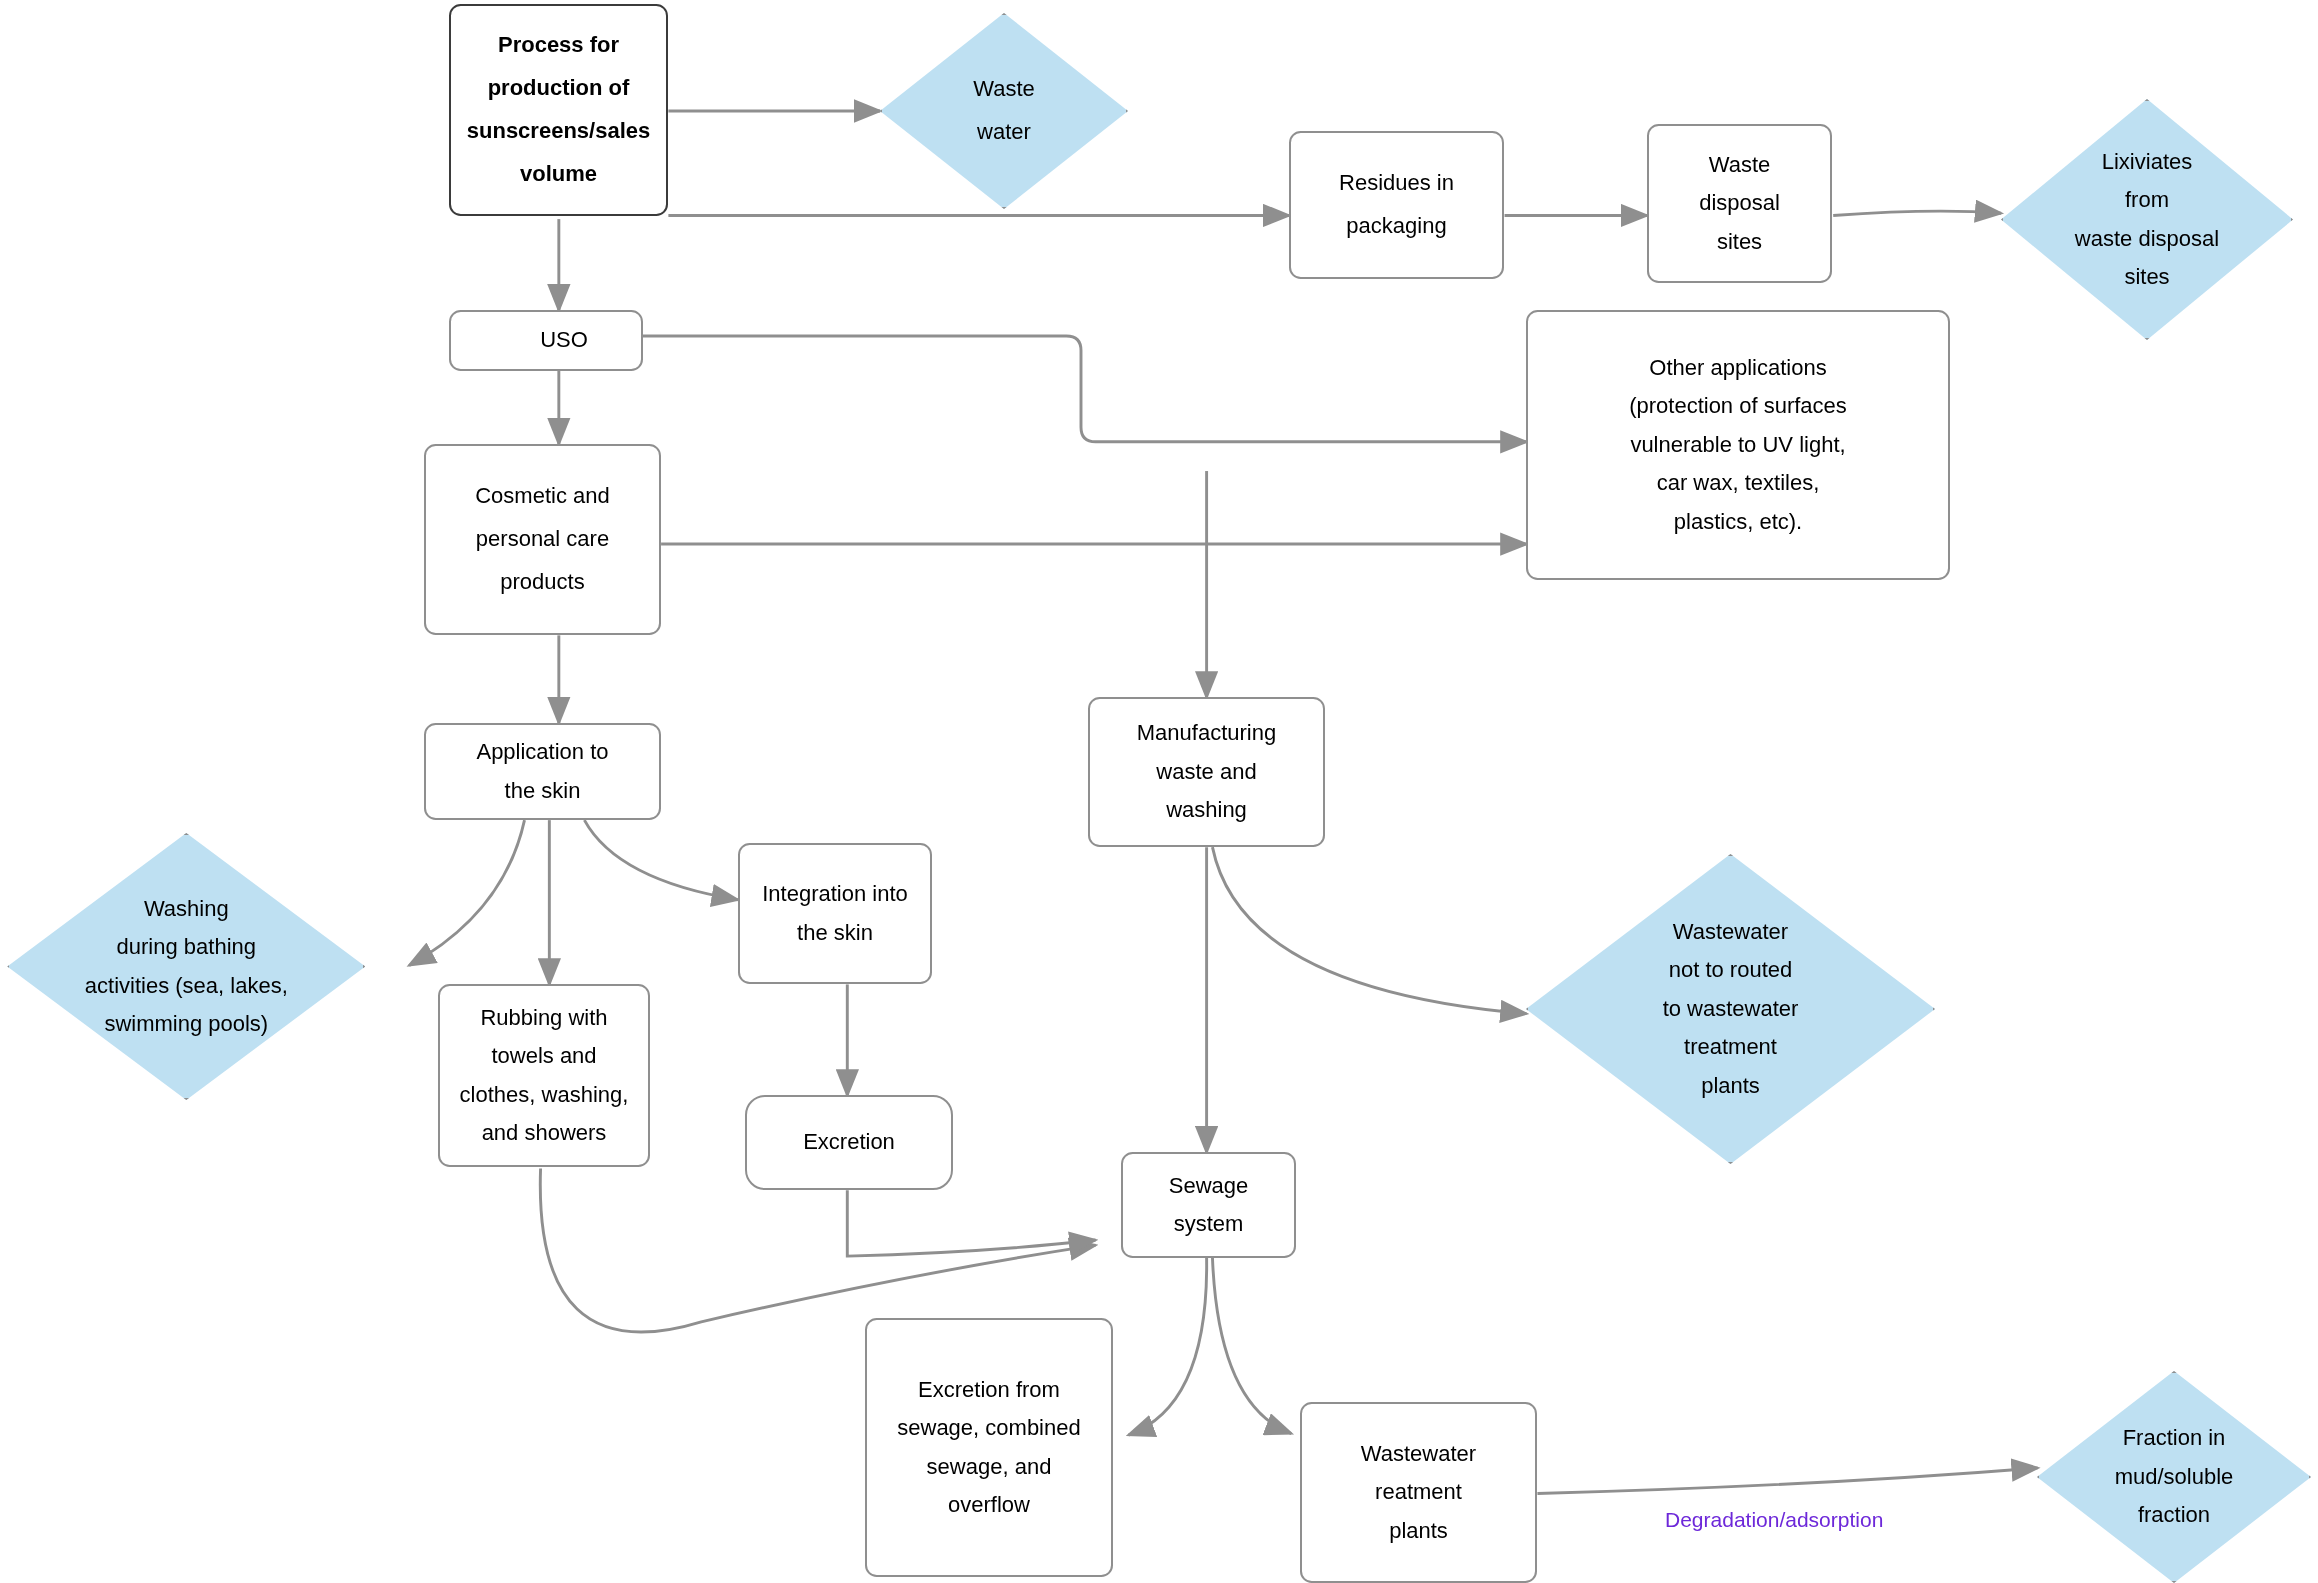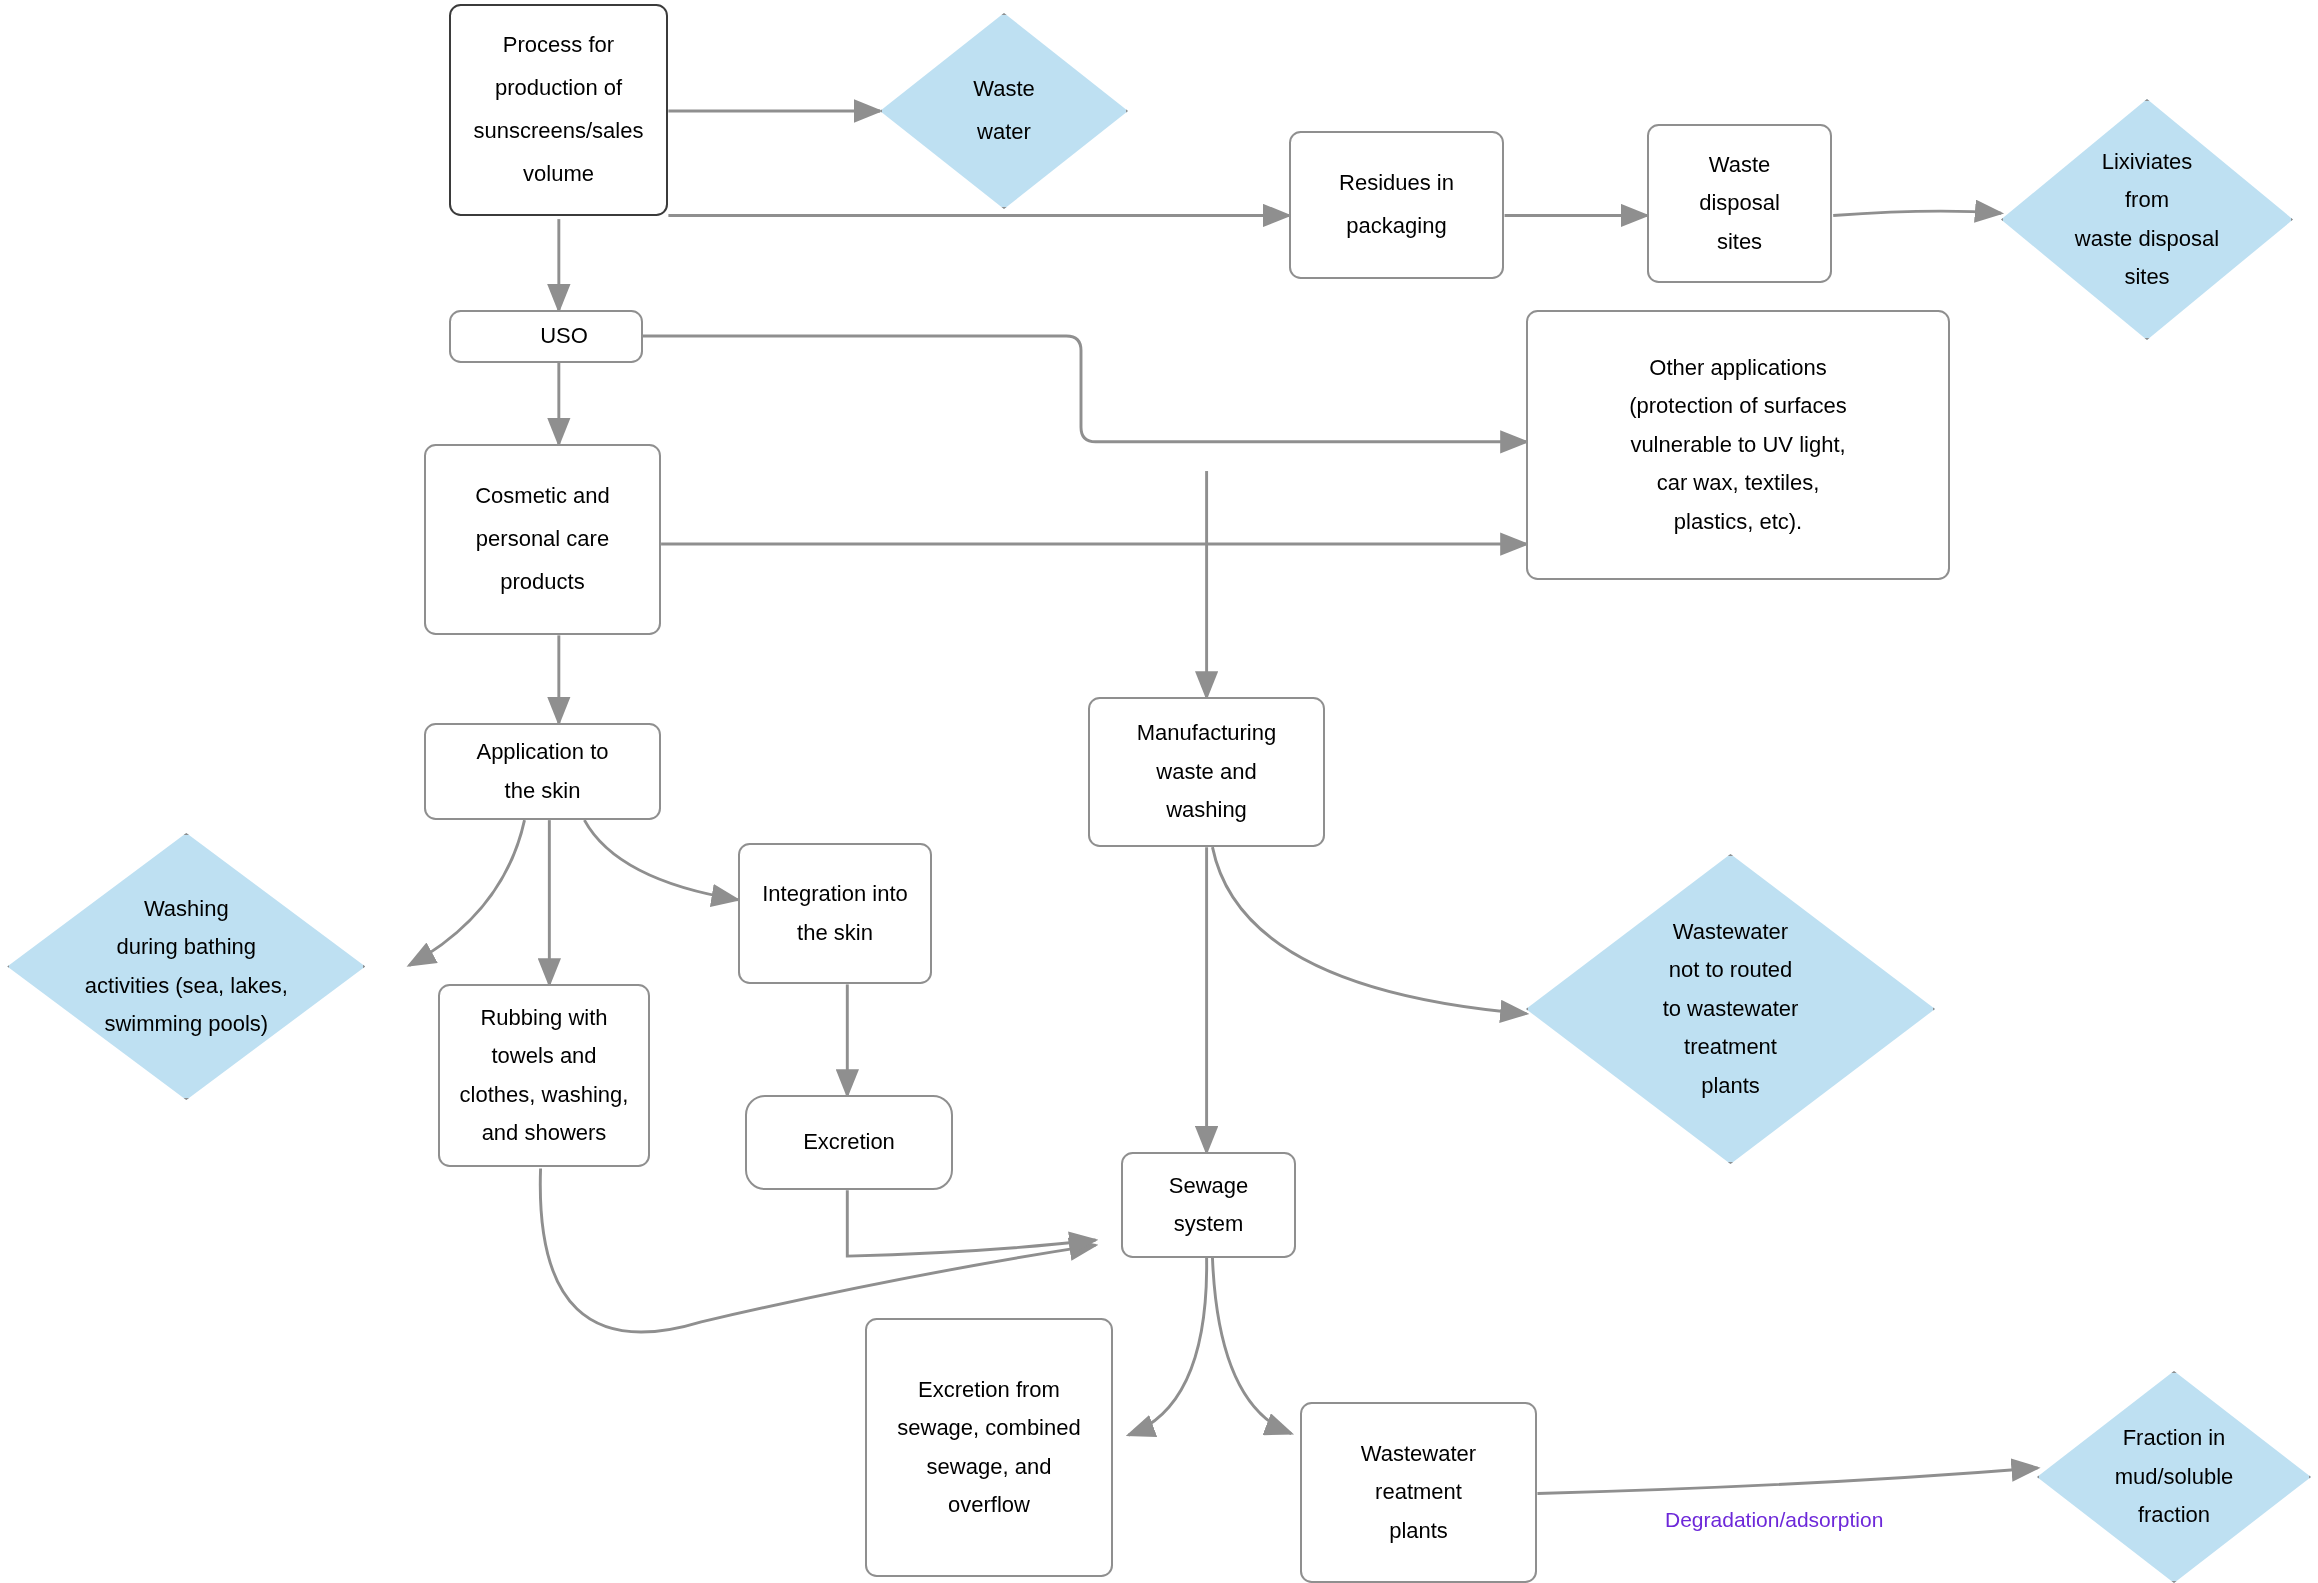--- a/index.html
+++ b/index.html
@@ -1,21 +1,21 @@
 <!DOCTYPE html>
 <html style="font-size:11.7px"><head>
 <meta charset="utf-8">
 <style>
   html,body{margin:0;padding:0;background:#fff;}
   #root{position:relative;width:2319px;height:1584px;background:#ffffff;
         font-family:"Liberation Sans","DejaVu Sans",sans-serif;overflow:hidden;}
   .node{position:absolute;box-sizing:border-box;display:flex;align-items:center;
         justify-content:center;text-align:center;color:#000;}
   .box{background:#fff;border:2.2px solid #8f8f8f;border-radius:11.7px;}
-  .box.strong{border-color:#3b3b3b;border-width:2.9px;}
+  .box.strong{border-color:#3b3b3b;border-width:2.9px;font-weight:bold;}
   .box .lbl{padding:0 7.3px;width:100%;}
   .dia{background:transparent;}
   .dia .shape{position:absolute;inset:0;background:#bee0f2;border:2.2px solid #8f8f8f;
         -webkit-clip-path:polygon(50% 0,100% 50%,50% 100%,0 50%);
         clip-path:polygon(50% 0,100% 50%,50% 100%,0 50%);}
   .dia .lbl{position:relative;z-index:2;width:100%;padding:0 4.4px;}
   .lbl{line-height:1.95;font-size:22px;white-space:pre-line;}
   .lbl.tight{line-height:1.75;}
   #edges{position:absolute;left:0;top:0;width:2319px;height:1584px;}
   .edgelabel{position:absolute;font-size:21px;color:#6d28d9;white-space:nowrap;}
@@ -102,21 +102,21 @@
   </div>
 
   <div class="node dia" style="left:2001px;top:99px;width:292px;height:241px;">
     <div class="shape"></div>
     <div class="lbl tight">Lixiviates
 from
 waste disposal
 sites</div>
   </div>
 
-  <div class="node box" style="left:449px;top:310px;width:194px;height:53px;padding-left:36px;">
+  <div class="node box" style="left:449px;top:310px;width:194px;height:61px;padding-left:36px;">
     <div class="lbl">USO</div>
   </div>
 
   <div class="node box" style="left:1526px;top:310px;width:424px;height:270px;">
     <div class="lbl tight">Other applications
 (protection of surfaces
 vulnerable to UV light,
 car wax, textiles,
 plastics, etc).</div>
   </div>

